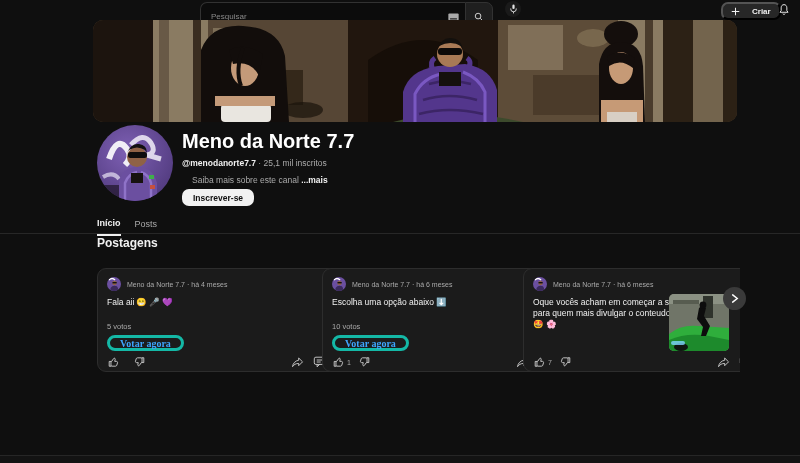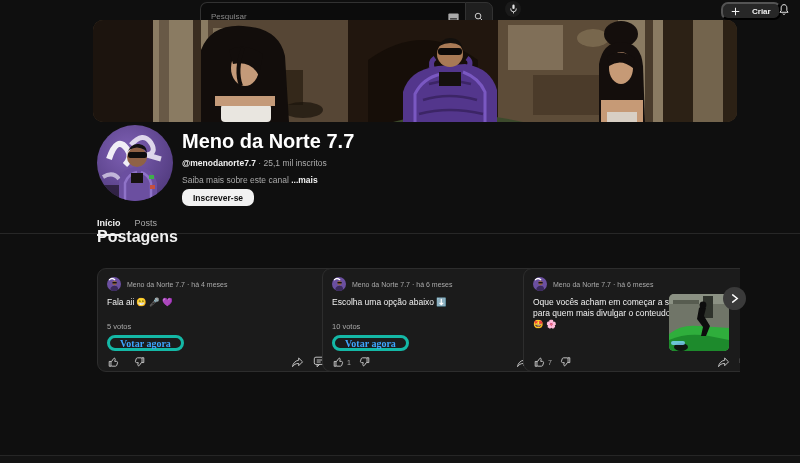--- a/index.html
+++ b/index.html
@@ -24,32 +24,32 @@
 
   
   .banner { position:absolute; left:93px; top:20px; width:644px; height:102px; border-radius:10px;
     overflow:hidden; background:#2a2117; }
 
   
   .avatar { position:absolute; left:97px; top:125px; width:76px; height:76px; border-radius:50%; overflow:hidden; }
   .ch-name { position:absolute; left:182px; top:130px; font-size:20px; font-weight:bold; color:#ffffff; letter-spacing:0; }
   .ch-meta { position:absolute; left:182px; top:158px; font-size:8.5px; color:#aaaaaa; }
   .ch-meta .handle { color:#f1f1f1; font-weight:bold; }
-  .ch-about { position:absolute; left:182px; top:175px; font-size:8.5px; color:#aaaaaa; }
+  .ch-about { position:absolute; left:192px; top:175px; font-size:8.5px; color:#aaaaaa; }
   .ch-about .more { color:#f1f1f1; font-weight:bold; }
   .subscribe { position:absolute; left:182px; top:189px; height:17px; border-radius:7px; background:#f1f1f1;
     color:#0f0f0f; font-size:8.5px; font-weight:bold; display:flex; align-items:center; padding:0 11px; border:none; cursor:pointer; }
 
   
-  .tabs { position:absolute; left:97px; top:218px; display:flex; gap:14px; font-size:9px; }
+  .tabs { position:absolute; left:97px; top:218px; display:flex; gap:14px; font-size:9px;align-items:center; }
   .tab { padding-bottom:6px; color:#aaaaaa; cursor:pointer; }
   .tab.active { color:#f1f1f1; font-weight:bold; border-bottom:2px solid #f1f1f1; }
   .tabline { position:absolute; left:0; top:233px; width:800px; height:1px; background:#272727; }
 
-  .section-title { position:absolute; left:97px; top:228px; font-size:16px; font-weight:bold; color:#f1f1f1; }
+  .section-title { position:absolute; left:97px; top:236px; font-size:12px; font-weight:bold; color:#f1f1f1; }
 
   
   .posts-viewport { position:absolute; left:93px; top:268px; width:647px; height:108px; overflow:hidden; }
   .card { position:absolute; top:0; width:260px; height:104px; background:#1b1b1b;
     border:1px solid #2d2d2d; border-radius:9px; }
   .card1 { left:4px; } .card2 { left:229px; } .card3 { left:430px; }
   .card-head { position:absolute; left:9px; top:8px; display:flex; align-items:center; gap:6px; }
   .mini-avatar { width:14px; height:14px; border-radius:50%; overflow:hidden; flex:none; }
   .card-meta { font-size:7px; color:#aaaaaa; white-space:nowrap; }
   .card-text { position:absolute; left:9px; top:28px; right:9px; font-size:8.5px; line-height:11px; color:#f1f1f1; }

